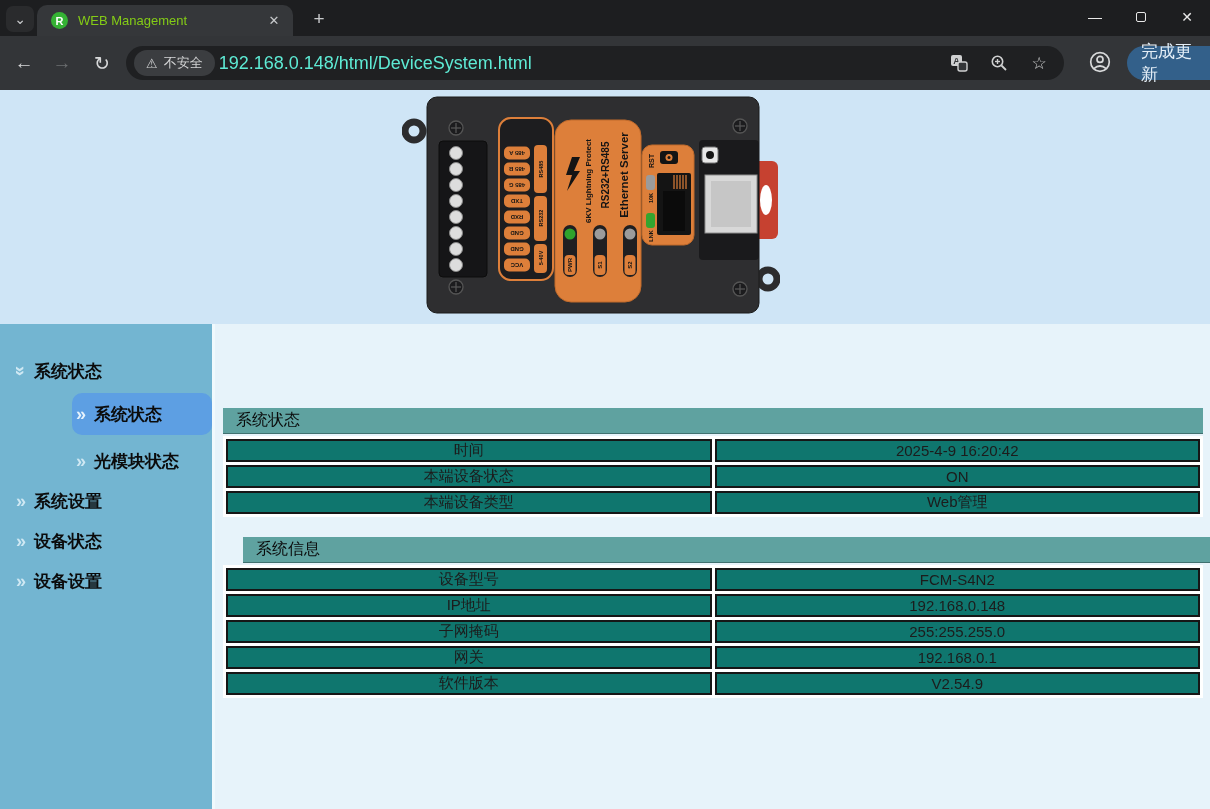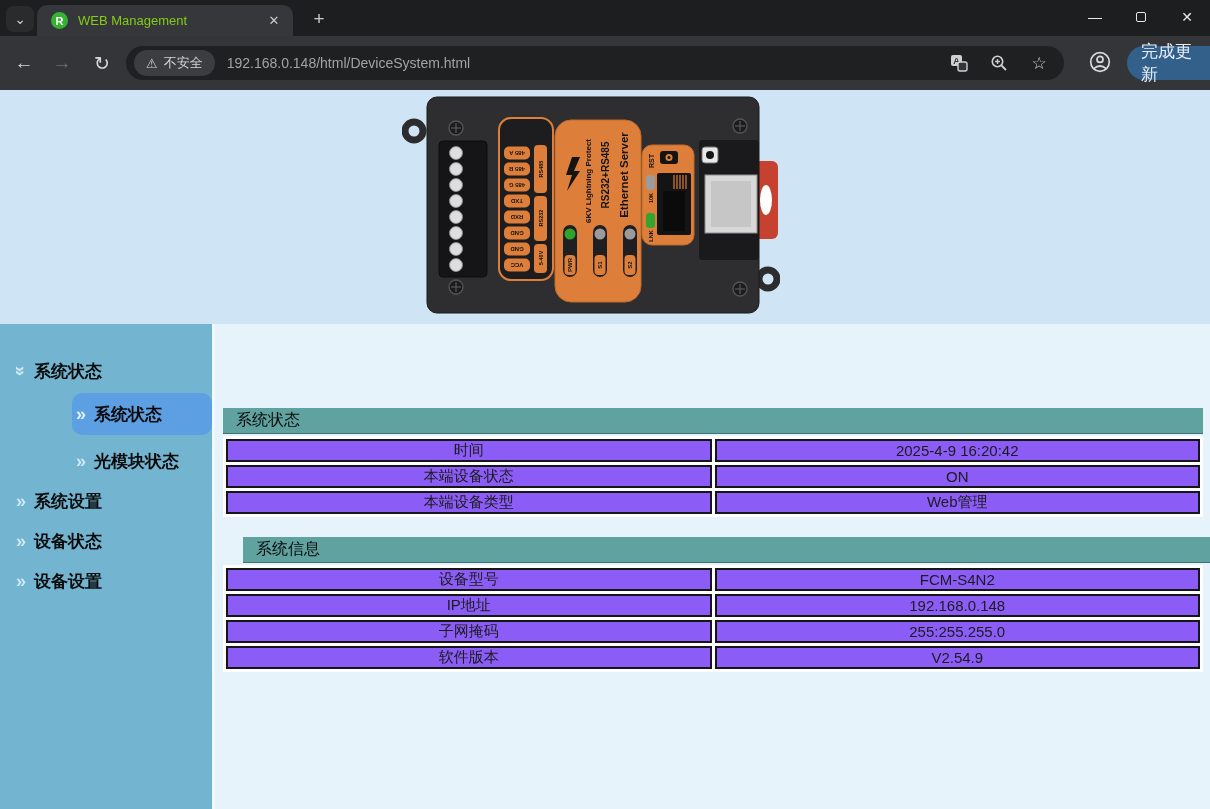--- a/index.html
+++ b/index.html
@@ -28,21 +28,21 @@
   
   .toolbar { position:absolute; left:0; top:36px; width:1210px; height:54px; background:#333538; }
   .navbtn { position:absolute; top:13px; width:28px; height:28px; color:#d8d9da; font-size:19px;
             display:flex; align-items:center; justify-content:center; cursor:pointer; }
   .navbtn.disabled { color:#6e7072; }
   .omnibox { position:absolute; left:126px; top:10px; width:938px; height:34px; border-radius:17px;
              background:#1f2022; display:flex; align-items:center; cursor:text; }
   .chip { margin-left:8px; height:26px; border-radius:13px; background:#3b3d40; color:#d3d4d5;
           font-size:13px; display:flex; align-items:center; padding:0 12px; gap:6px; cursor:pointer; }
   .chip .warn { font-size:13px; }
-  .url { color:#a3a3a3; font-size:14px; margin-left:12px; flex:1; white-space:nowrap; }
+  .url { color:#5eead4; font-size:18px; margin-left:4px; flex:1; white-space:nowrap; }
   .boxicons { display:flex; align-items:center; gap:22px; margin-right:16px; }
   .ib { width:18px; height:18px; display:flex; align-items:center; justify-content:center; cursor:pointer; }
   .star { color:#cfd0d1; font-size:17px; }
   .profile { position:absolute; left:1086px; top:12px; width:28px; height:28px; display:flex;
              align-items:center; justify-content:center; cursor:pointer; }
   .update-pill { position:absolute; left:1127px; top:10px; width:100px; height:34px; border-radius:17px;
                  background:#33608a; color:#e4eef7; display:flex; align-items:center; cursor:pointer; }
   .update-pill .lbl { font-size:17px; margin-left:14px; }
   .update-pill .dots { font-size:15px; font-weight:bold; margin-left:10px; color:#d7e5f2; }
 
@@ -64,21 +64,21 @@
   .nav-item.gap { margin-top:6px; }
   .chev { display:inline-block; font-size:18px; line-height:1; color:#cfe8f3; margin-right:8px;
           font-weight:bold; transform-origin:50% 50%; }
   .chev.expanded { transform:rotate(90deg); }
   .pill .chev { color:#e6f2fc; }
 
   
   .band { width:980px; height:26px; background:#5fa2a0; border-bottom:1px solid #3f706f;
           display:flex; align-items:center; padding-left:13px; font-size:16px; color:#0a0a0a; margin-bottom:2px; }
   table.info { width:980px; border-collapse:separate; border-spacing:3px; background:#ffffff; }
-  table.info td { border:2px solid #161616; background:#8b5cf6; height:22px; text-align:center;
+  table.info td { border:2px solid #161616; background:#0f766e; height:22px; text-align:center;
                   font-size:15px; color:#1c1c1c; width:50%; }
   .sect2 { margin-top:20px;margin-left:20px; }
 </style>
 </head>
 <body>
 
 <div class="screen">
 
   <div class="tabstrip">
     <div class="tab-search">
@@ -340,20 +340,24 @@
           </tr>
           <tr>
             <td>IP地址</td>
             <td>192.168.0.148</td>
           </tr>
           <tr>
             <td>子网掩码</td>
             <td>255:255.255.0</td>
           </tr>
           <tr>
+            <td>网关</td>
+            <td>192.168.0.1</td>
+          </tr>
+          <tr>
             <td>软件版本</td>
             <td>V2.54.9</td>
           </tr>
         </tbody>
           </table>
 
       </div>
     </div>
   </div>
 </div>

